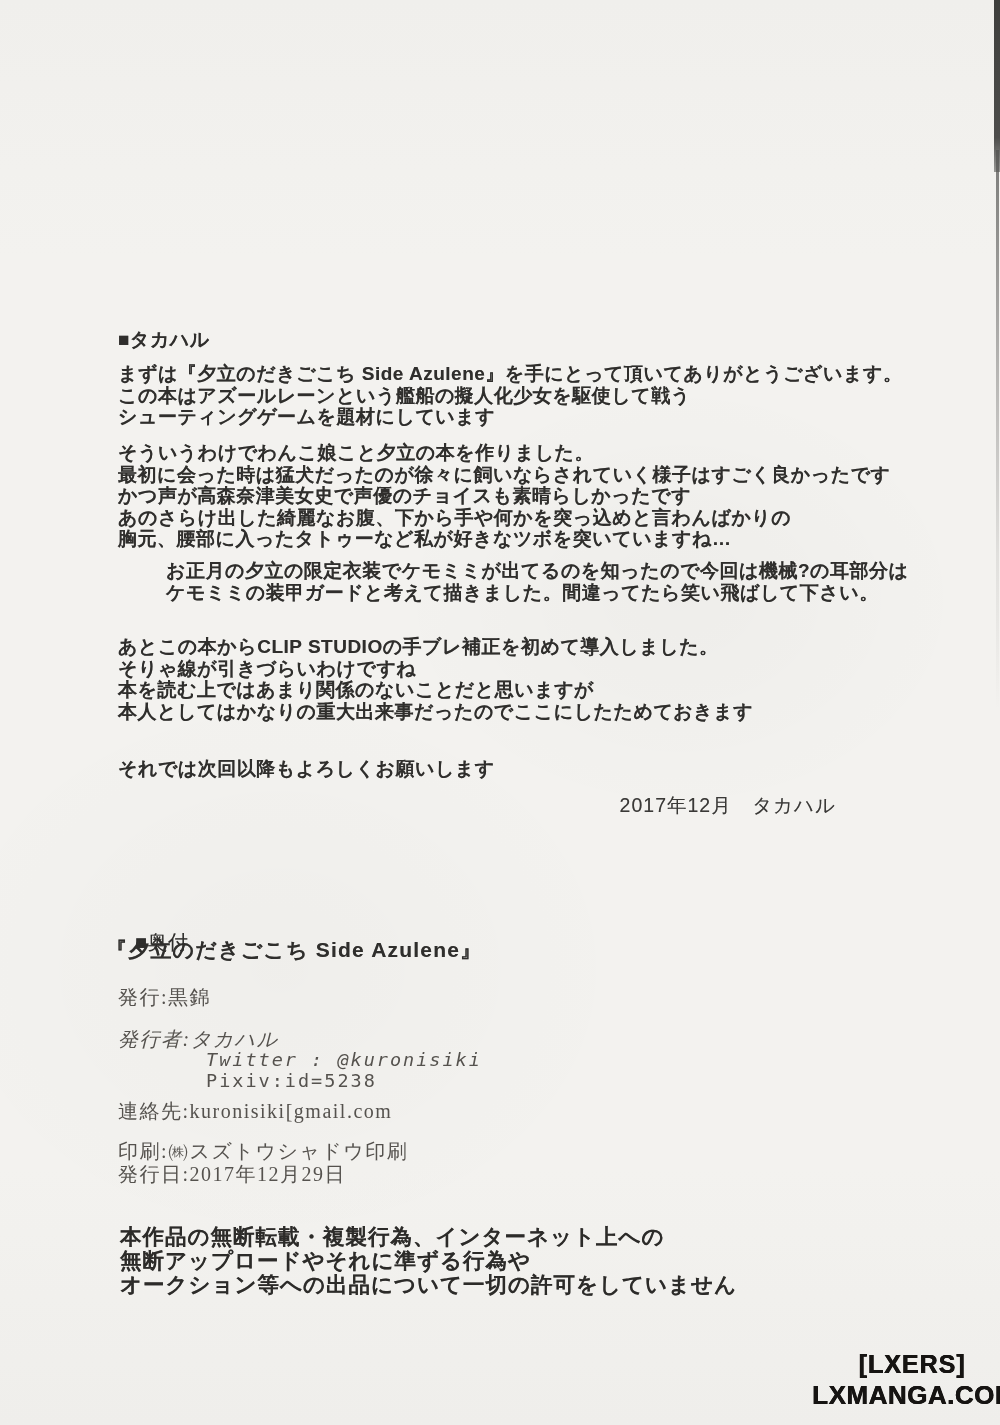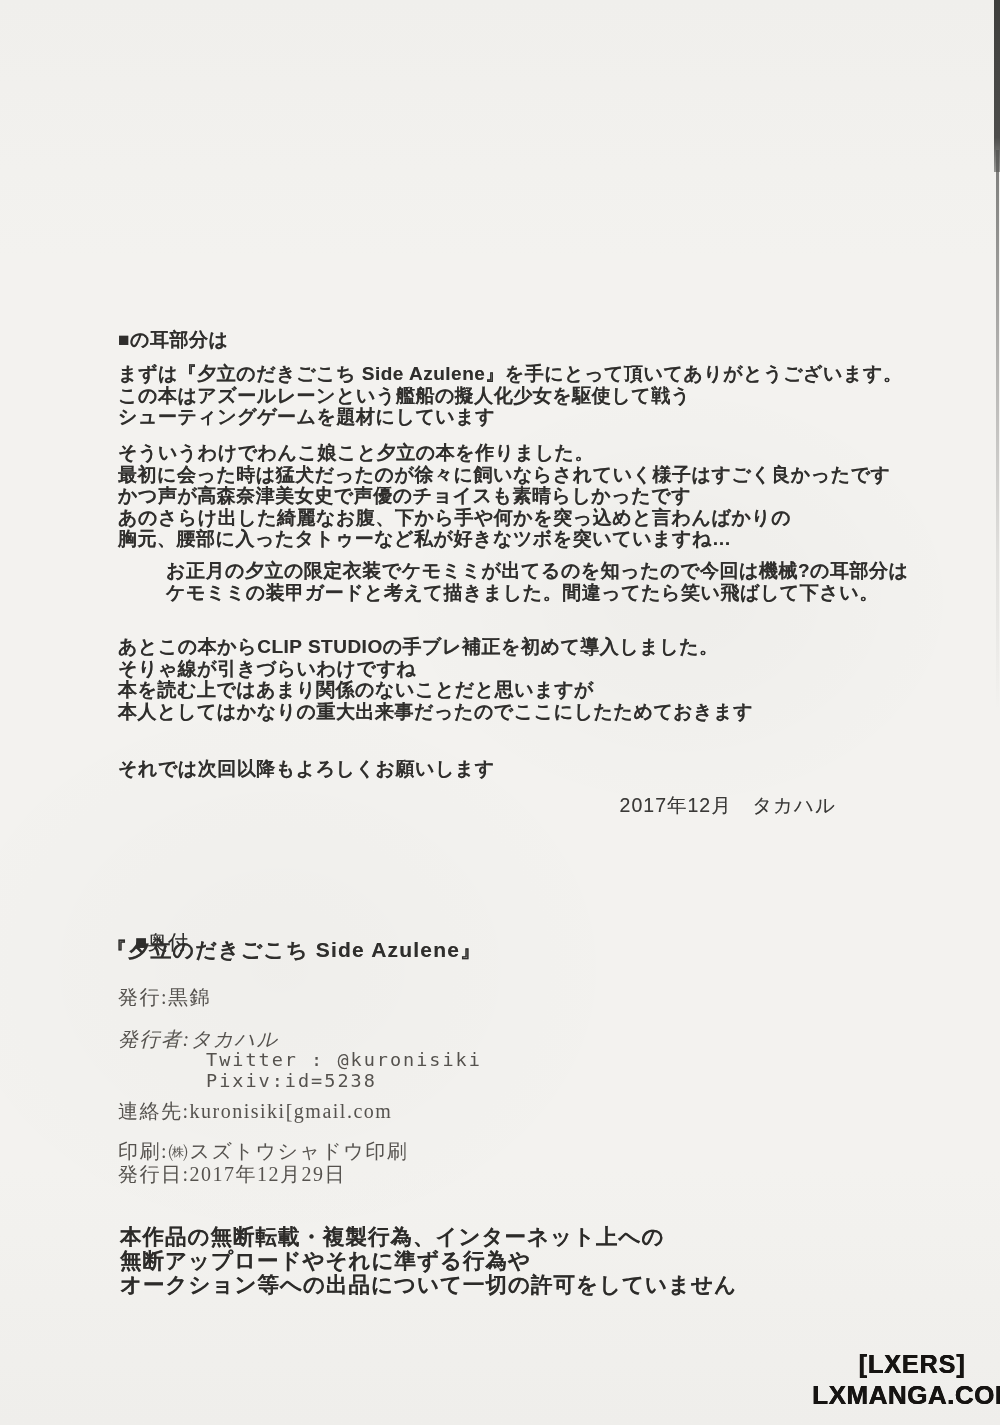--- a/index.html
+++ b/index.html
@@ -131,21 +131,21 @@
   .watermark .wm2 { font-size: 26px; letter-spacing: 0.5px; }
 </style>
 </head>
 <body>
 
 <div class="page">
 
   <div class="scan-edge-dark"></div>
   <div class="scan-edge-tail"></div>
 
-  <div class="jp-body heading" style="top:329px;">■の耳部分は</div>
+  <div class="jp-body heading" style="top:329px;">■タカハル</div>
 
   <div class="jp-body" style="top:363px;">
     <div>まずは『夕立のだきごこち Side Azulene』を手にとって頂いてありがとうございます。</div>
     <div>この本はアズールレーンという艦船の擬人化少女を駆使して戦う</div>
     <div>シューティングゲームを題材にしています</div>
   </div>
 
   <div class="jp-body" style="top:442px;">
     <div>そういうわけでわんこ娘こと夕立の本を作りました。</div>
     <div>最初に会った時は猛犬だったのが徐々に飼いならされていく様子はすごく良かったです</div>
@@ -168,21 +168,21 @@
 
   <div class="jp-body" style="top:758px;">それでは次回以降もよろしくお願いします</div>
 
   <div class="date-line">2017年12月　タカハル</div>
 
   <div class="colophon-heading">■奥付</div>
   <div class="book-title">『夕立のだきごこち Side Azulene』</div>
 
   <div class="colophon-line" style="top:986px;">発行:黒錦</div>
   <div class="colophon-line" style="top:1028px;font-style:italic;">発行者:タカハル</div>
-  <div class="colophon-line mono indent" style="top:1049px;">Twitter : @kuronisiki</div>
+  <div class="colophon-line mono indent" style="top:1049px;font-style:italic;">Twitter : @kuronisiki</div>
   <div class="colophon-line mono indent" style="top:1070px;">Pixiv:id=5238</div>
   <div class="colophon-line" style="top:1100px;">連絡先:kuronisiki[gmail.com</div>
   <div class="colophon-line" style="top:1140px;">印刷:㈱スズトウシャドウ印刷</div>
   <div class="colophon-line" style="top:1163px;">発行日:2017年12月29日</div>
 
   <div class="notice">
     <div>本作品の無断転載・複製行為、インターネット上への</div>
     <div>無断アップロードやそれに準ずる行為や</div>
     <div>オークション等への出品について一切の許可をしていません</div>
   </div>

